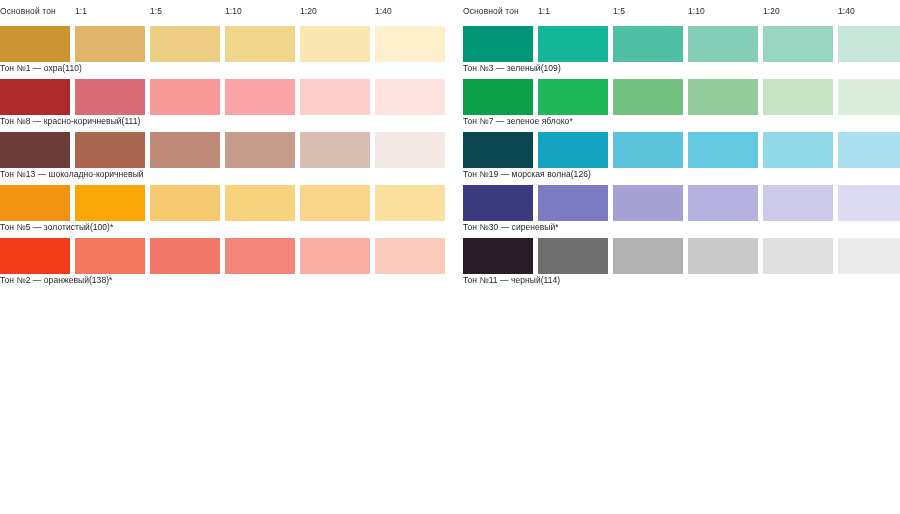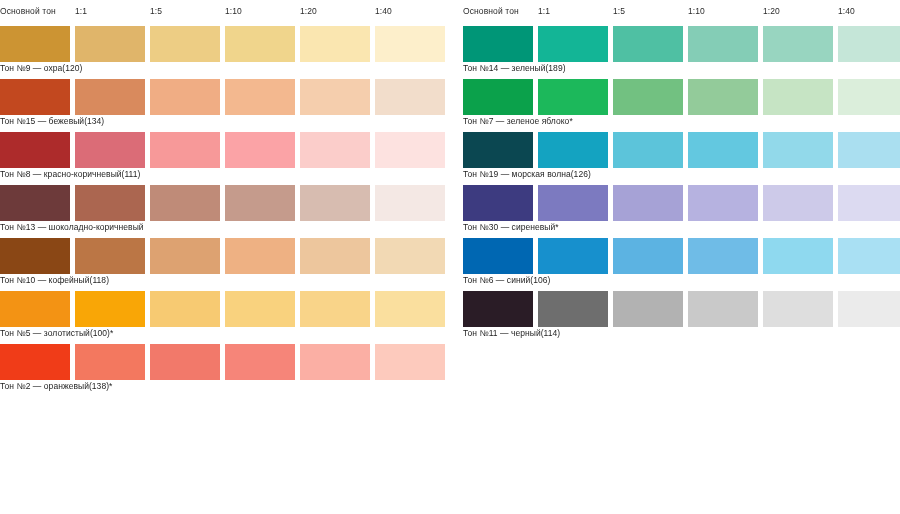--- a/index.html
+++ b/index.html
@@ -82,32 +82,21 @@
     <div class="rows">
         <div class="tone-row">
           <div class="swatch-strip">
             <div class="swatch" style="left: 0px; width: 70px; background: rgb(204, 148, 51);"></div>
             <div class="swatch" style="left: 75px; width: 70px; background: rgb(224, 181, 106);"></div>
             <div class="swatch" style="left: 150px; width: 70px; background: rgb(237, 205, 132);"></div>
             <div class="swatch" style="left: 225px; width: 70px; background: rgb(240, 213, 140);"></div>
             <div class="swatch" style="left: 300px; width: 70px; background: rgb(250, 230, 176);"></div>
             <div class="swatch" style="left: 375px; width: 70px; background: rgb(253, 239, 203);"></div>
           </div>
-          <div class="tone-caption">Тон №9 — охра(120)</div>
-        </div>
-        <div class="tone-row">
-          <div class="swatch-strip">
-            <div class="swatch" style="left: 0px; width: 70px; background: rgb(194, 72, 31);"></div>
-            <div class="swatch" style="left: 75px; width: 70px; background: rgb(217, 138, 93);"></div>
-            <div class="swatch" style="left: 150px; width: 70px; background: rgb(240, 173, 132);"></div>
-            <div class="swatch" style="left: 225px; width: 70px; background: rgb(243, 184, 143);"></div>
-            <div class="swatch" style="left: 300px; width: 70px; background: rgb(245, 206, 173);"></div>
-            <div class="swatch" style="left: 375px; width: 70px; background: rgb(242, 221, 203);"></div>
-          </div>
-          <div class="tone-caption">Тон №15 — бежевый(134)</div>
+          <div class="tone-caption">Тон №1 — охра(110)</div>
         </div>
         <div class="tone-row">
           <div class="swatch-strip">
             <div class="swatch" style="left: 0px; width: 70px; background: rgb(173, 43, 43);"></div>
             <div class="swatch" style="left: 75px; width: 70px; background: rgb(219, 108, 119);"></div>
             <div class="swatch" style="left: 150px; width: 70px; background: rgb(247, 153, 153);"></div>
             <div class="swatch" style="left: 225px; width: 70px; background: rgb(251, 163, 166);"></div>
             <div class="swatch" style="left: 300px; width: 70px; background: rgb(251, 205, 202);"></div>
             <div class="swatch" style="left: 375px; width: 70px; background: rgb(253, 226, 224);"></div>
           </div>
@@ -116,31 +105,20 @@
         <div class="tone-row">
           <div class="swatch-strip">
             <div class="swatch" style="left: 0px; width: 70px; background: rgb(109, 58, 58);"></div>
             <div class="swatch" style="left: 75px; width: 70px; background: rgb(171, 102, 80);"></div>
             <div class="swatch" style="left: 150px; width: 70px; background: rgb(191, 139, 120);"></div>
             <div class="swatch" style="left: 225px; width: 70px; background: rgb(197, 155, 140);"></div>
             <div class="swatch" style="left: 300px; width: 70px; background: rgb(215, 188, 176);"></div>
             <div class="swatch" style="left: 375px; width: 70px; background: rgb(244, 232, 228);"></div>
           </div>
           <div class="tone-caption">Тон №13 — шоколадно-коричневый</div>
-        </div>
-        <div class="tone-row">
-          <div class="swatch-strip">
-            <div class="swatch" style="left: 0px; width: 70px; background: rgb(138, 71, 21);"></div>
-            <div class="swatch" style="left: 75px; width: 70px; background: rgb(187, 118, 69);"></div>
-            <div class="swatch" style="left: 150px; width: 70px; background: rgb(221, 162, 113);"></div>
-            <div class="swatch" style="left: 225px; width: 70px; background: rgb(238, 177, 131);"></div>
-            <div class="swatch" style="left: 300px; width: 70px; background: rgb(237, 198, 157);"></div>
-            <div class="swatch" style="left: 375px; width: 70px; background: rgb(242, 217, 180);"></div>
-          </div>
-          <div class="tone-caption">Тон №10 — кофейный(118)</div>
         </div>
         <div class="tone-row">
           <div class="swatch-strip">
             <div class="swatch" style="left: 0px; width: 70px; background: rgb(243, 147, 20);"></div>
             <div class="swatch" style="left: 75px; width: 70px; background: rgb(249, 166, 6);"></div>
             <div class="swatch" style="left: 150px; width: 70px; background: rgb(247, 202, 114);"></div>
             <div class="swatch" style="left: 225px; width: 70px; background: rgb(249, 210, 126);"></div>
             <div class="swatch" style="left: 300px; width: 70px; background: rgb(249, 212, 137);"></div>
             <div class="swatch" style="left: 375px; width: 70px; background: rgb(250, 223, 158);"></div>
           </div>
@@ -172,21 +150,21 @@
     <div class="rows">
         <div class="tone-row">
           <div class="swatch-strip">
             <div class="swatch" style="left: 0px; width: 70px; background: rgb(0, 150, 119);"></div>
             <div class="swatch" style="left: 75px; width: 70px; background: rgb(19, 181, 150);"></div>
             <div class="swatch" style="left: 150px; width: 70px; background: rgb(79, 192, 163);"></div>
             <div class="swatch" style="left: 225px; width: 70px; background: rgb(132, 205, 182);"></div>
             <div class="swatch" style="left: 300px; width: 70px; background: rgb(152, 213, 192);"></div>
             <div class="swatch" style="left: 375px; width: 70px; background: rgb(197, 230, 216);"></div>
           </div>
-          <div class="tone-caption">Тон №14 — зеленый(189)</div>
+          <div class="tone-caption">Тон №3 — зеленый(109)</div>
         </div>
         <div class="tone-row">
           <div class="swatch-strip">
             <div class="swatch" style="left: 0px; width: 70px; background: rgb(11, 161, 75);"></div>
             <div class="swatch" style="left: 75px; width: 70px; background: rgb(28, 184, 91);"></div>
             <div class="swatch" style="left: 150px; width: 70px; background: rgb(114, 193, 129);"></div>
             <div class="swatch" style="left: 225px; width: 70px; background: rgb(147, 203, 154);"></div>
             <div class="swatch" style="left: 300px; width: 70px; background: rgb(198, 228, 196);"></div>
             <div class="swatch" style="left: 375px; width: 70px; background: rgb(219, 238, 219);"></div>
           </div>
@@ -209,31 +187,20 @@
             <div class="swatch" style="left: 75px; width: 70px; background: rgb(124, 122, 192);"></div>
             <div class="swatch" style="left: 150px; width: 70px; background: rgb(166, 162, 214);"></div>
             <div class="swatch" style="left: 225px; width: 70px; background: rgb(182, 178, 224);"></div>
             <div class="swatch" style="left: 300px; width: 70px; background: rgb(205, 202, 233);"></div>
             <div class="swatch" style="left: 375px; width: 70px; background: rgb(220, 218, 241);"></div>
           </div>
           <div class="tone-caption">Тон №30 — сиреневый*</div>
         </div>
         <div class="tone-row">
           <div class="swatch-strip">
-            <div class="swatch" style="left: 0px; width: 70px; background: rgb(0, 103, 178);"></div>
-            <div class="swatch" style="left: 75px; width: 70px; background: rgb(23, 144, 205);"></div>
-            <div class="swatch" style="left: 150px; width: 70px; background: rgb(92, 179, 226);"></div>
-            <div class="swatch" style="left: 225px; width: 70px; background: rgb(111, 188, 231);"></div>
-            <div class="swatch" style="left: 300px; width: 70px; background: rgb(143, 217, 239);"></div>
-            <div class="swatch" style="left: 375px; width: 70px; background: rgb(169, 224, 243);"></div>
-          </div>
-          <div class="tone-caption">Тон №6 — синий(106)</div>
-        </div>
-        <div class="tone-row">
-          <div class="swatch-strip">
             <div class="swatch" style="left: 0px; width: 70px; background: rgb(42, 28, 38);"></div>
             <div class="swatch" style="left: 75px; width: 70px; background: rgb(110, 110, 110);"></div>
             <div class="swatch" style="left: 150px; width: 70px; background: rgb(178, 178, 178);"></div>
             <div class="swatch" style="left: 225px; width: 70px; background: rgb(201, 201, 201);"></div>
             <div class="swatch" style="left: 300px; width: 70px; background: rgb(222, 222, 222);"></div>
             <div class="swatch" style="left: 375px; width: 70px; background: rgb(235, 235, 235);"></div>
           </div>
           <div class="tone-caption">Тон №11 — черный(114)</div>
         </div>
       </div>

